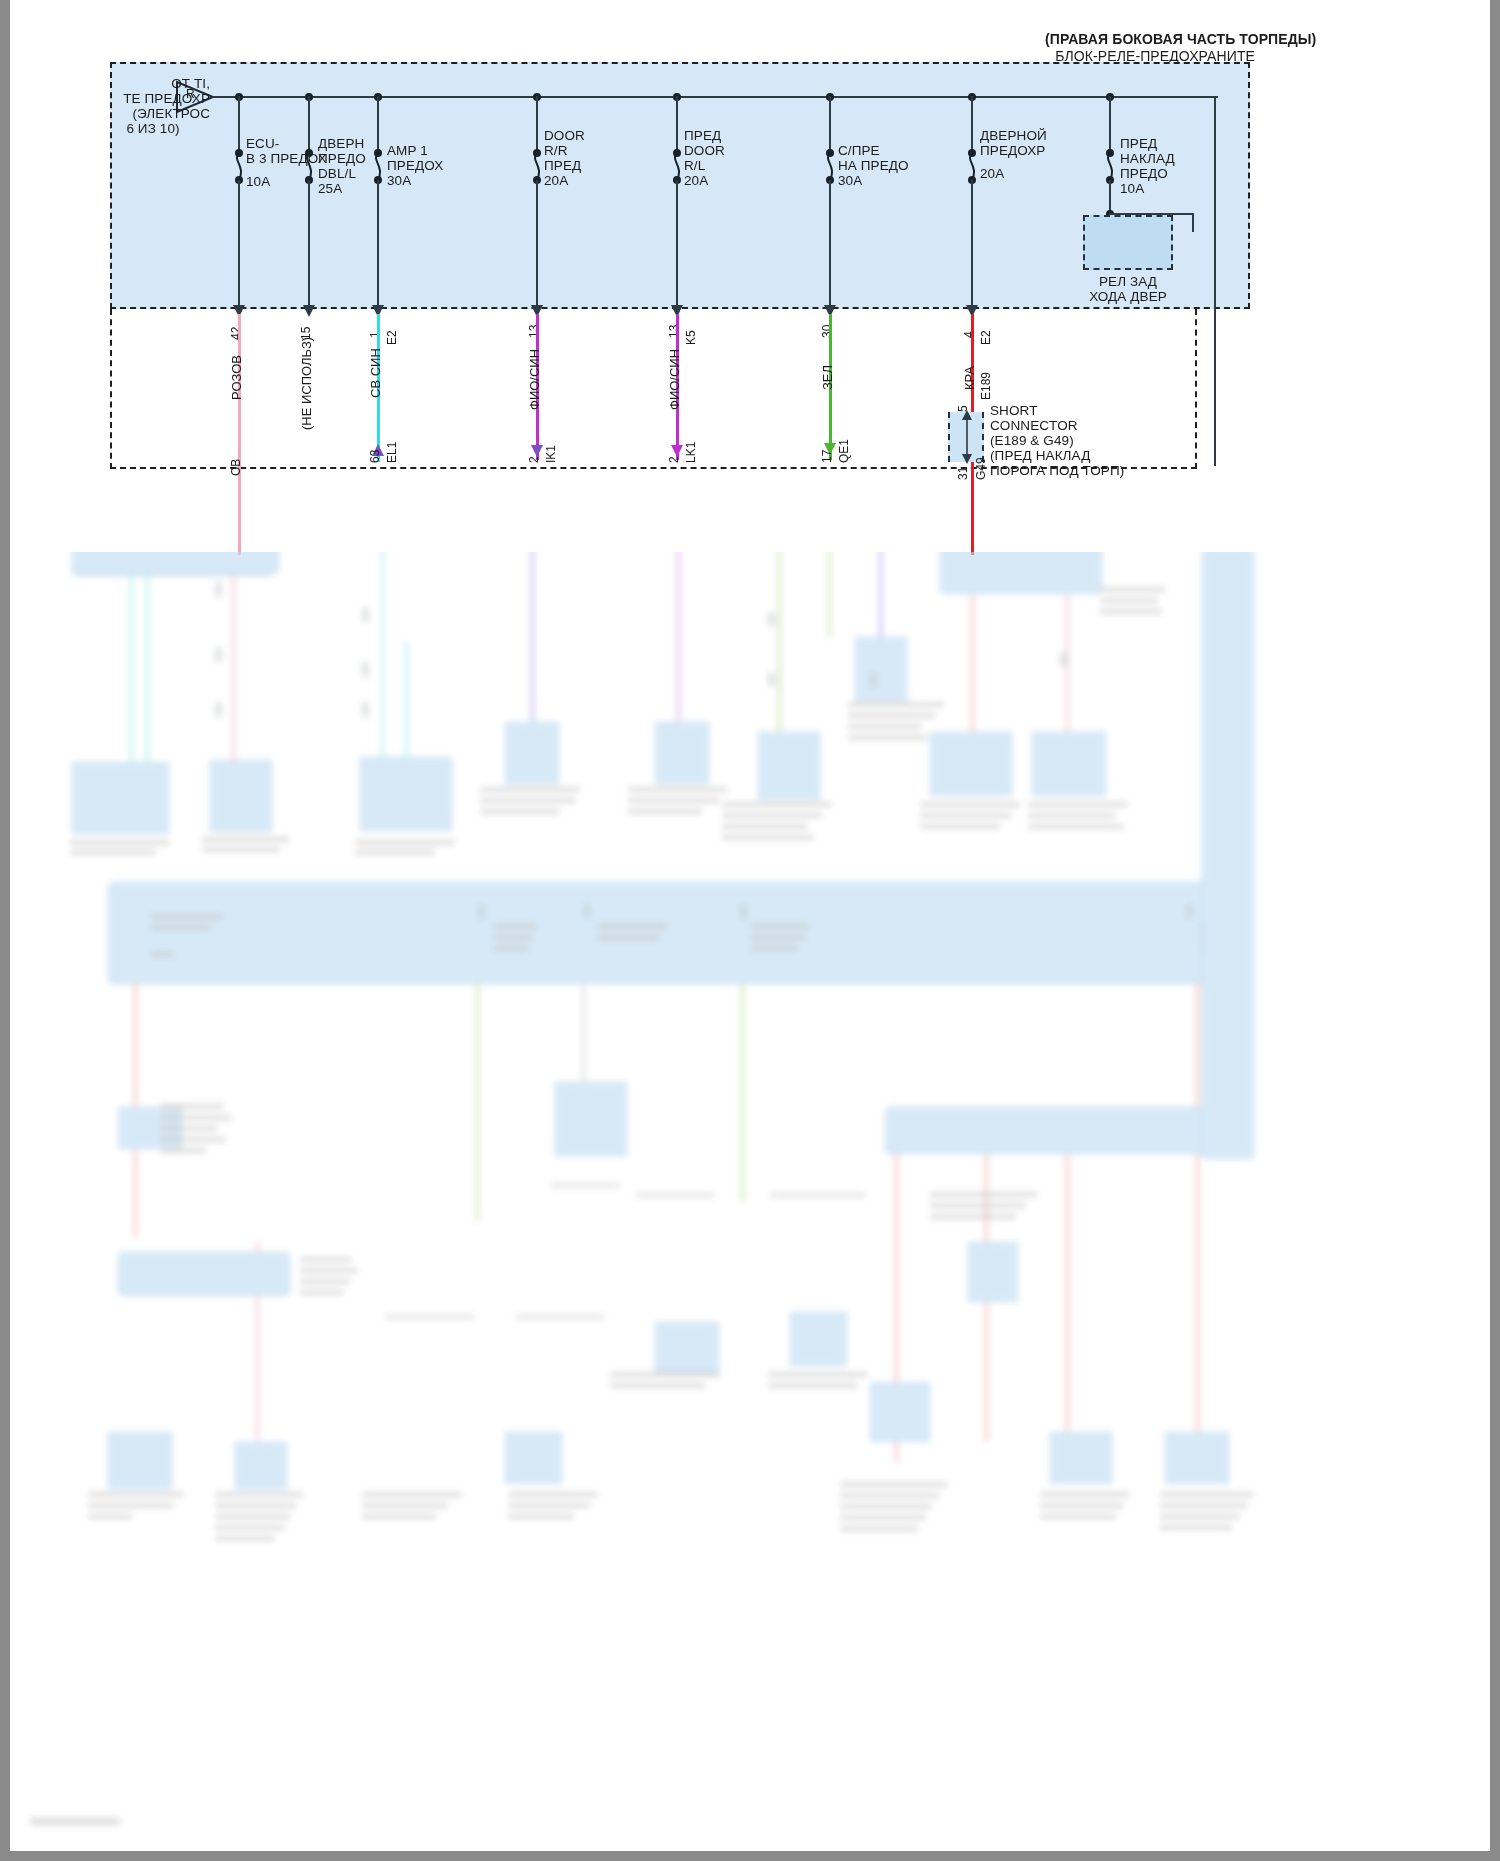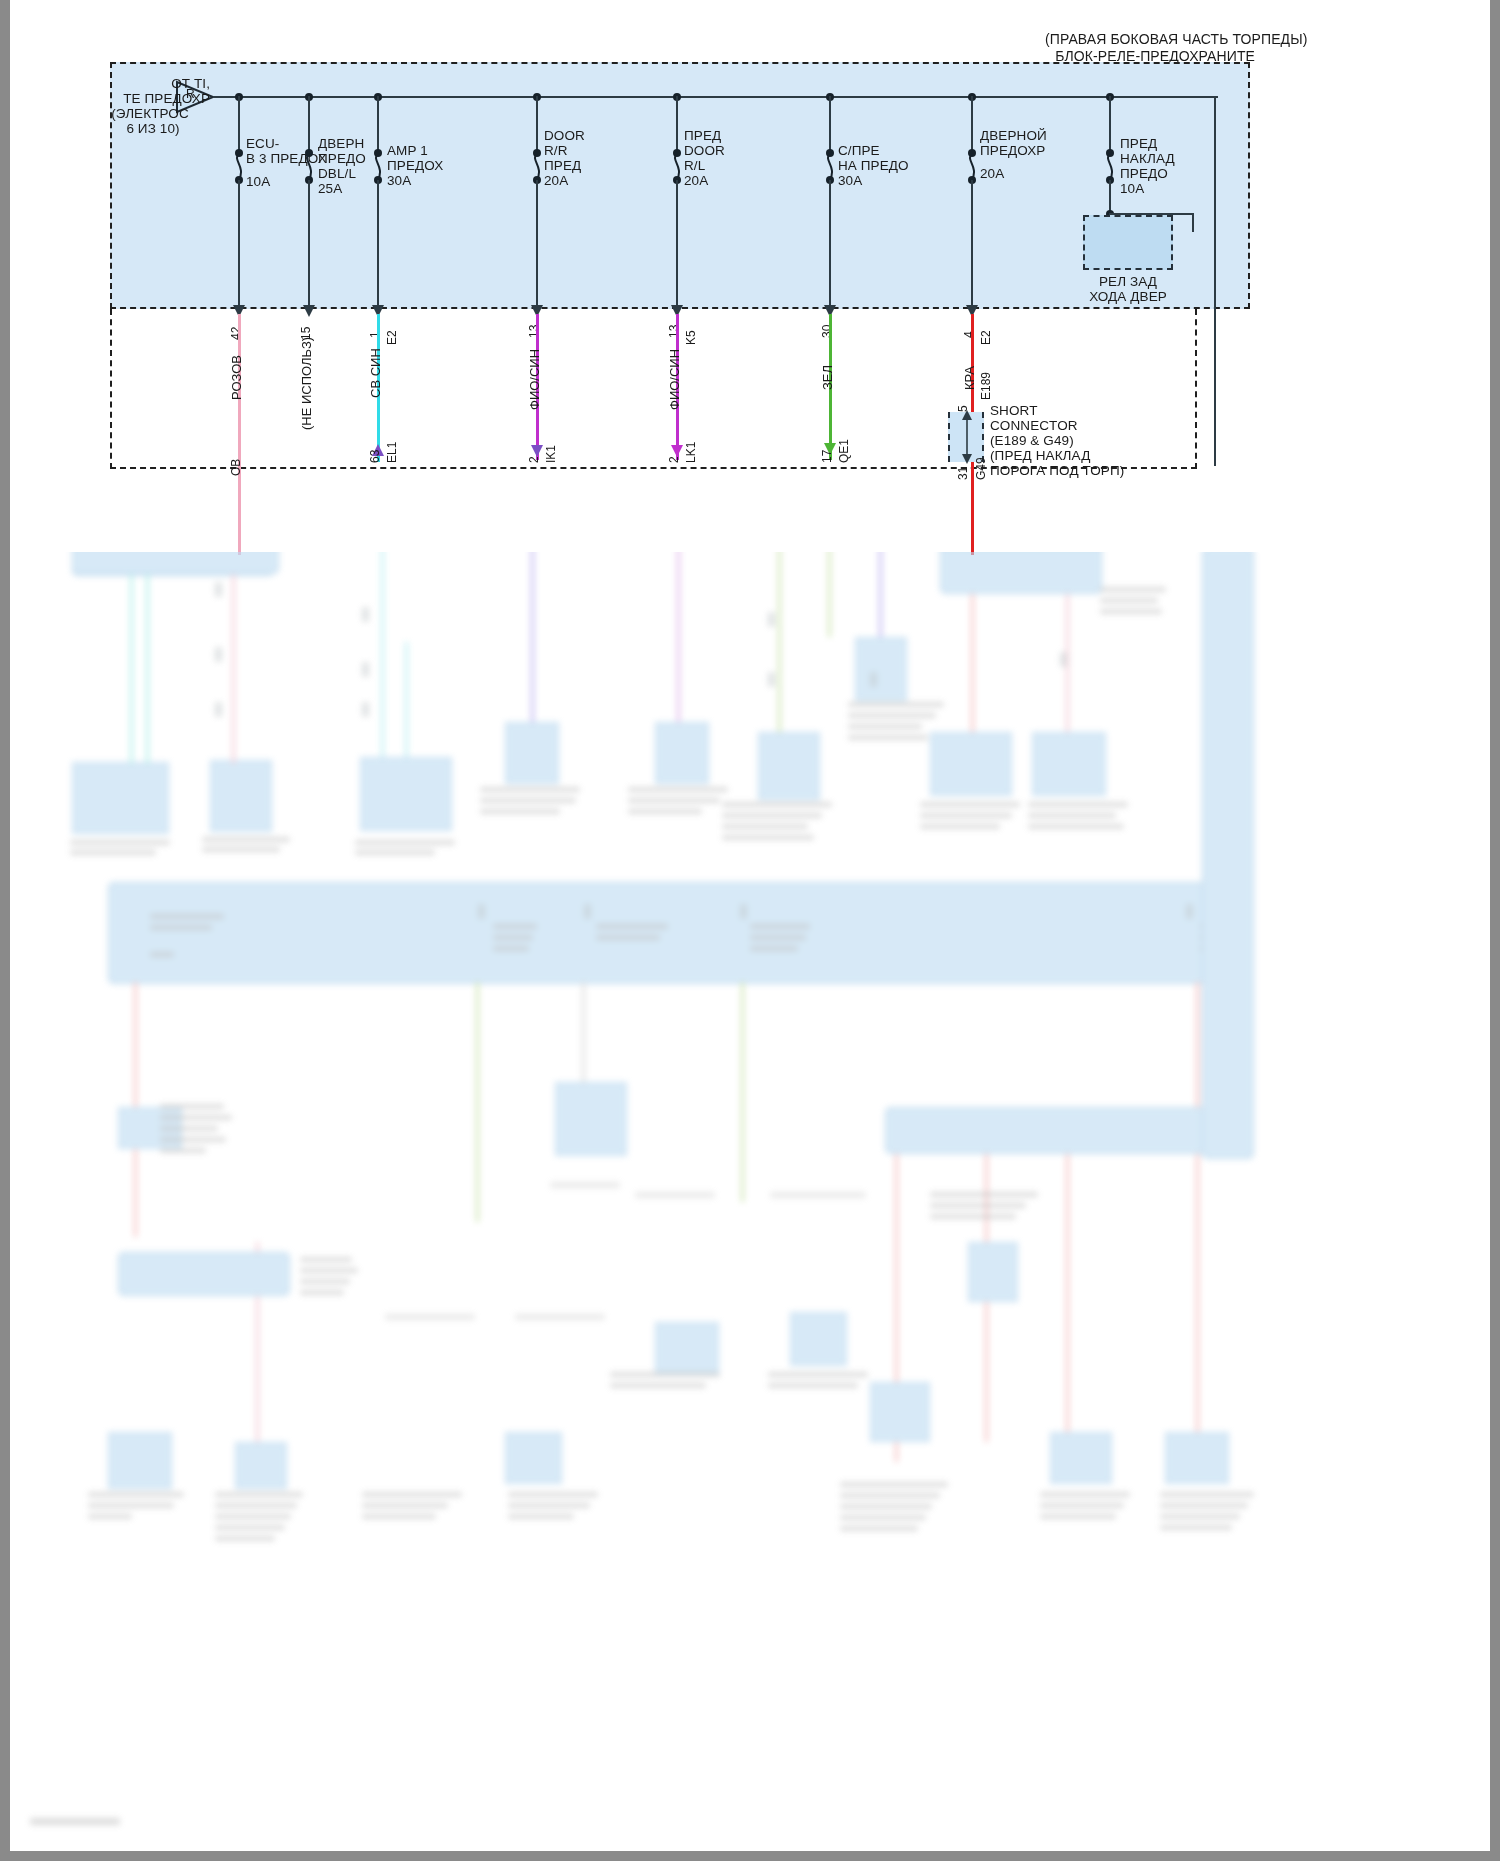--- a/index.html
+++ b/index.html
@@ -53,35 +53,35 @@
   .bwire{position:absolute;width:3px;}
   .btext{position:absolute;background:#9a9a9a;height:5px;border-radius:2px;opacity:.55;}
   .bpin{position:absolute;background:#9aa3a8;width:7px;height:15px;border-radius:2px;opacity:.5;}
   .bcon{position:absolute;background:#b9b9b9;height:6px;border-radius:3px;opacity:.5;}
 </style>
 </head>
 <body>
 
 <div id="page">
 
-  <div class="txt hdr" style="left:1035px;top:31px;text-align:right;width:210px;">(ПРАВАЯ БОКОВАЯ ЧАСТЬ ТОРПЕДЫ)</div>
+  <div class="txt hdr" style="left:1035px;top:31px;text-align:right;width:210px;font-weight:bold;">(ПРАВАЯ БОКОВАЯ ЧАСТЬ ТОРПЕДЫ)</div>
   <div class="txt hdr" style="left:1035px;top:48px;text-align:right;width:210px;">БЛОК-РЕЛЕ-ПРЕДОХРАНИТЕ</div>
 
   <div class="dashbox fill" style="left:100px;top:62px;width:1140px;height:247px;"></div>
 
   <div class="dashbox" style="left:100px;top:309px;width:1087px;height:160px;border-top:none;"></div>
 
   <svg class="abs" style="left:165px;top:80px;" width="40" height="34">
     <polygon points="2,2 2,32 38,17" fill="#cfe6f7" stroke="#1f2a33" stroke-width="2"></polygon>
   </svg>
   <div class="txt" style="left:176px;top:87px;font-size:12px;">R</div>
 
   <div class="txt" style="left:104px;top:76px;width:96px;text-align:right;">ОТ TI,</div>
   <div class="txt" style="left:80px;top:91px;width:120px;text-align:right;">ТЕ ПРЕДОХР</div>
-  <div class="txt" style="left:80px;top:106px;width:120px;text-align:center;">(ЭЛЕКТРОС</div>
+  <div class="txt" style="left:80px;top:106px;width:120px;text-align:right;">(ЭЛЕКТРОС</div>
   <div class="txt" style="left:86px;top:121px;width:114px;text-align:center;">6 ИЗ 10)</div>
 
   <div class="wire hline" style="left:203px;top:96px;width:1005px;"></div>
 
   <div class="dot" style="left:225px;top:93px;"></div>
   <div class="wire vline" style="left:228px;top:96px;height:56px;"></div>
   <div class="dot" style="left:225px;top:149px;"></div>
   <svg class="fuse" style="left:222px;top:154px;" width="14" height="26">
     <path d="M7,0 C0,6 14,12 7,26" fill="none" stroke="#16212a" stroke-width="2"></path>
   </svg>

